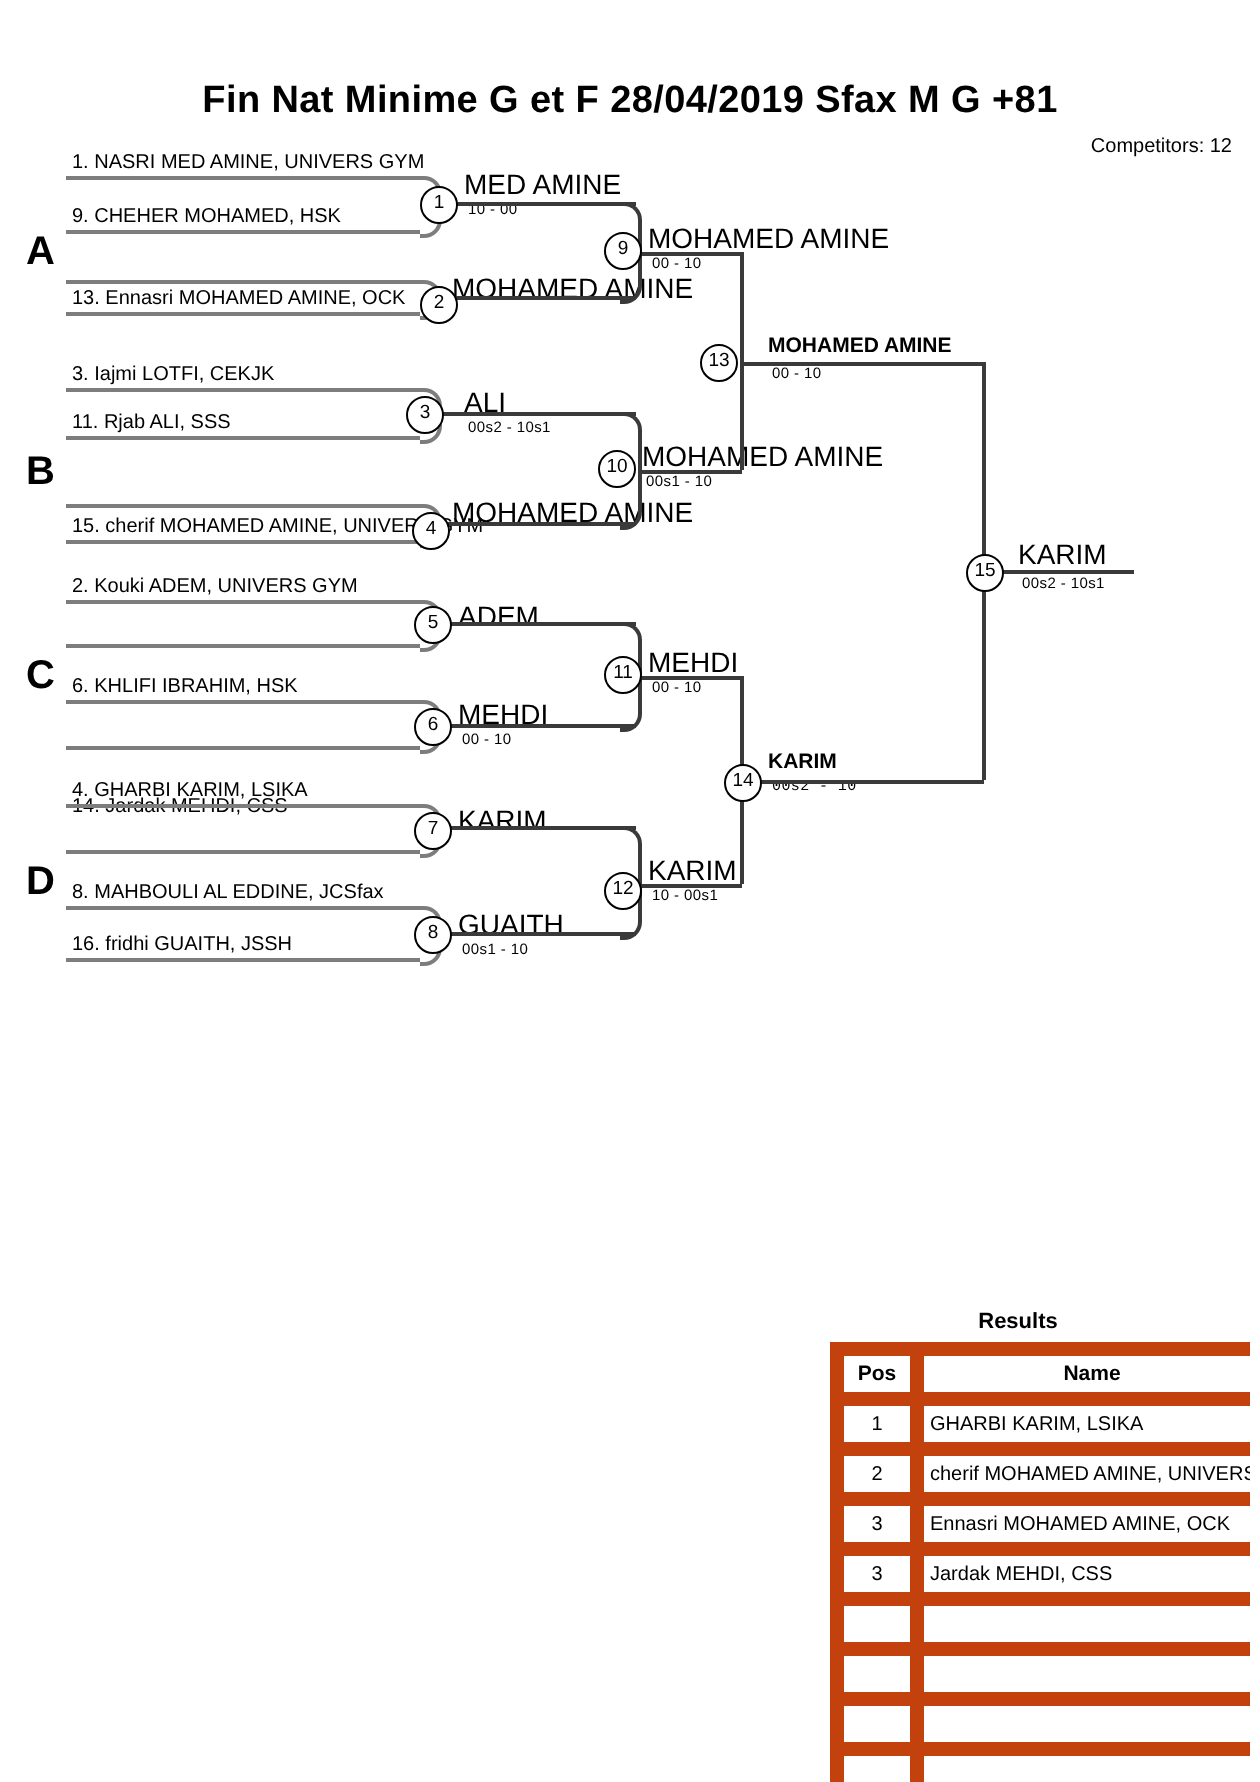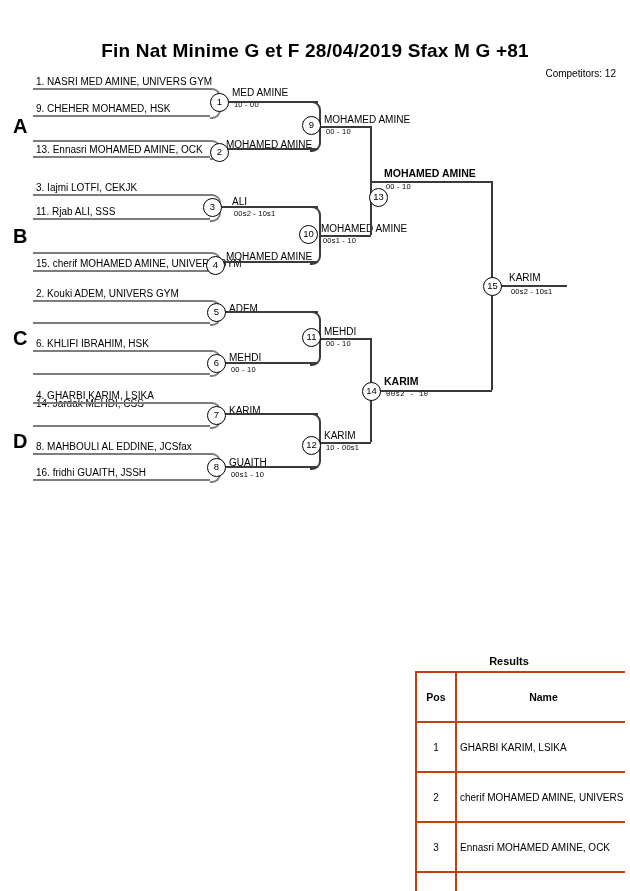--- a/index.html
+++ b/index.html
@@ -40,21 +40,21 @@
     border-top-right-radius:9px;border-bottom-right-radius:9px;
     background:transparent;
   }
   .mnum{
     position:absolute;width:17px;height:17px;border-radius:50%;
     border:1.3px solid #000;background:#fff;
     font-size:9.5px;line-height:15px;text-align:center;
     z-index:6;
   }
   .wname{
-    position:absolute;font-size:10px;white-space:nowrap;line-height:11px;
+    position:absolute;font-size:14px;white-space:nowrap;line-height:11px;
     background:transparent;
   }
   .wname.bold{font-weight:bold;font-size:10.5px;}
   .wscore{
     position:absolute;font-size:7.5px;white-space:nowrap;line-height:9px;
     letter-spacing:.2px;
   }
   .sect{
     position:absolute;font-size:20px;font-weight:bold;line-height:20px;
   }
@@ -62,21 +62,21 @@
     width:188px;text-align:center;font-size:11px;font-weight:bold;
     margin-bottom:4px;
   }
   table.results{
     border-collapse:collapse;width:215px;table-layout:fixed;
     border:2px solid #000;
   }
   table.results col.c1{width:40px;}
   table.results col.c2{width:175px;}
   table.results th,table.results td{
-    border:2px solid #c2410c;height:16px;font-size:10px;padding:16px 3px;
+    border:7px solid #c2410c;height:16px;font-size:10px;padding:1px 3px;
     overflow:hidden;white-space:nowrap;
   }
   table.results th{font-weight:bold;text-align:center;font-size:10.5px;}
   table.results td.pos{text-align:center;}
   table.results td.nm{text-align:left;}
   
   .results-clip{position:absolute;left:415px;top:655px;width:210px;overflow:hidden;}
 </style>
 </head>
 <body>
@@ -187,21 +187,21 @@
   <div class="hline" style="left:219px;top:413px;width:99px;"></div>
   <div class="hline" style="left:219px;top:466px;width:99px;"></div>
   <div class="elbow2" style="left:310px;top:413px;width:9px;height:53px;"></div>
   <div class="mnum" style="left:302px;top:436px;">12</div>
   <div class="wname" style="left:324px;top:430px;">KARIM</div>
   <div class="wscore" style="left:326px;top:443px;">10 - 00s1</div>
 
   <div class="hline" style="left:319px;top:126px;width:52px;"></div>
   <div class="hline" style="left:319px;top:235px;width:52px;"></div>
   <div class="vline" style="left:370px;top:126px;height:109px;"></div>
-  <div class="mnum" style="left:369px;top:172px;margin-top:16px;">13</div>
+  <div class="mnum" style="left:350px;top:172px;">13</div>
   <div class="wname bold" style="left:384px;top:168px;">MOHAMED AMINE</div>
   <div class="wscore" style="left:386px;top:182px;">00 - 10</div>
 
   <div class="hline" style="left:319px;top:338px;width:52px;"></div>
   <div class="hline" style="left:319px;top:442px;width:52px;"></div>
   <div class="vline" style="left:370px;top:338px;height:104px;"></div>
   <div class="mnum" style="left:362px;top:382px;">14</div>
   <div class="wname bold" style="left:384px;top:376px;">KARIM</div>
   <div class="wscore" style="left:386px;top:390px;font-family:Liberation Mono, monospace;">00s2 - 10</div>
 

